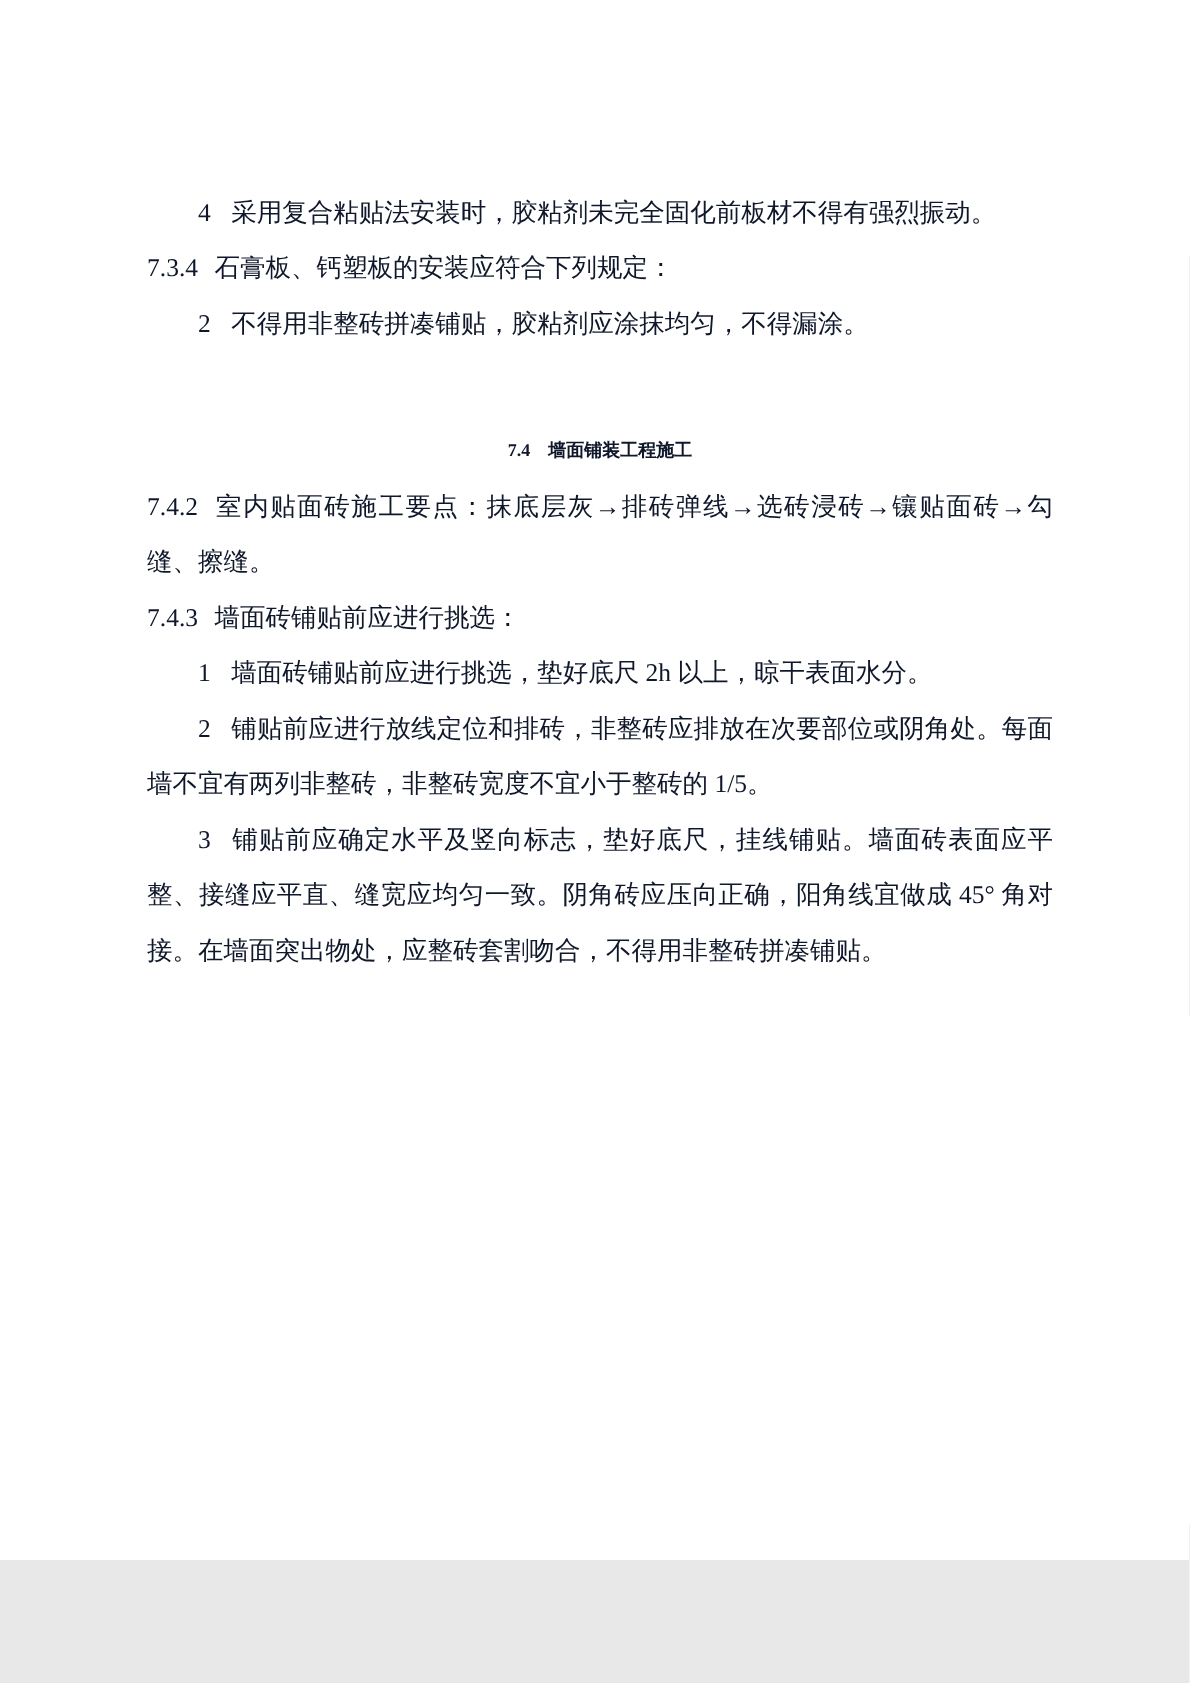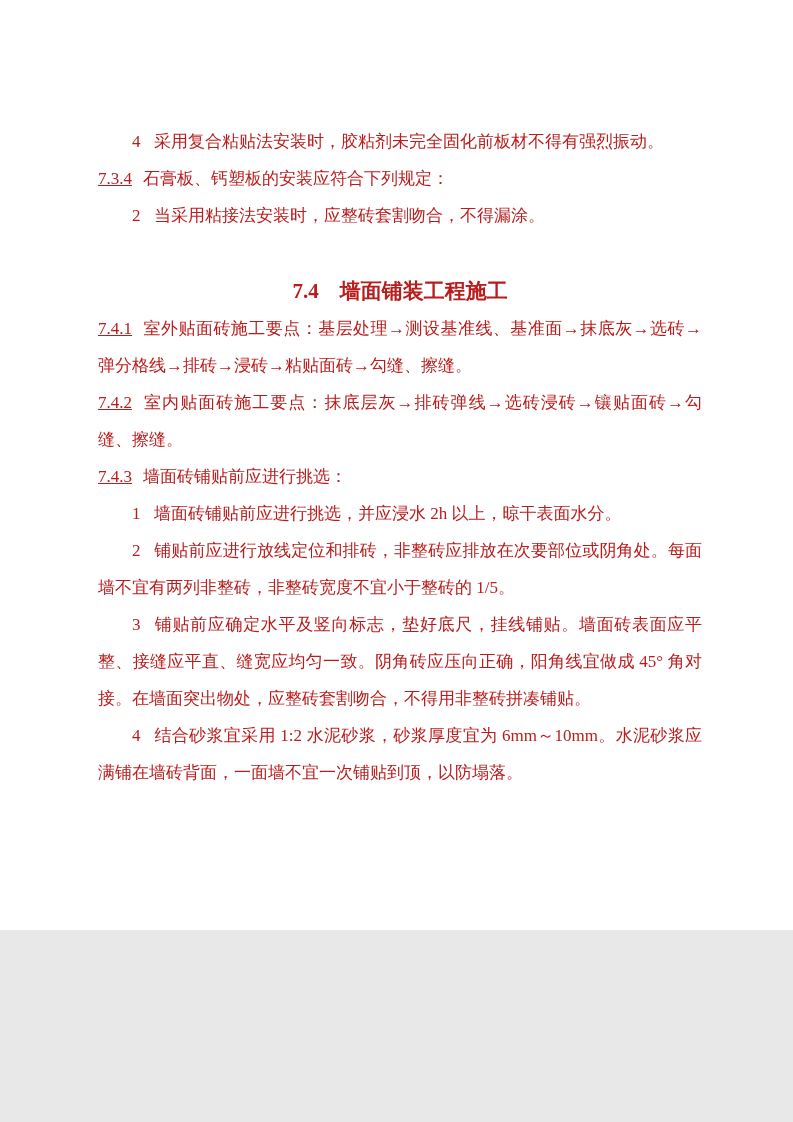--- a/index.html
+++ b/index.html
@@ -3,24 +3,24 @@
 <meta charset="utf-8">
 <style>
   html, body {
     margin: 0;
     padding: 0;
     background: #e8e8e8;
   }
   .page {
     position: relative;
     width: 793px;
-    height: 930px;
+    height: 1040px;
     margin: 0 auto;
     background: #ffffff;
-    color: #b91c1c;
+    color: #0f172a;
     font-family: "Liberation Serif", "DejaVu Serif", serif;
     overflow: hidden;
   }
   .text-block {
     position: absolute;
     left: 98px;
     top: 123px;
     width: 604px;
     font-size: 17px;
     line-height: 37px;
@@ -32,29 +32,28 @@
   }
   p.list-item {
     text-indent: 2em;
   }
   p.clause {
     text-indent: 0;
   }
   p.clause .num {
     margin-right: 0.65em;
     letter-spacing: 0;
-    text-decoration: underline;
   }
   p.list-item .num {
     margin-right: 0.8em;
   }
   h2.section-heading {
-    margin: 38px 0 0 0;
+    margin: 48px 0 0 0;
     padding: 0;
-    font-size: 21px;
+    font-size: 12px;
     line-height: 37px;
     font-weight: bold;
     text-align: center;
     text-indent: 0;
     font-family: "Liberation Sans", "DejaVu Sans", sans-serif;
   }
   h2.section-heading .num {
     margin-right: 1em;
     font-family: "Liberation Serif", "DejaVu Serif", serif;
   }
@@ -73,37 +72,35 @@
 <body>
 
 <div class="page">
   <div class="text-block">
 
     <p class="list-item"><span class="num">4</span><span>采用复合粘贴法安装时，胶粘剂未完全固化前板材不得有强烈振动。</span></p>
 
     <p class="clause"><span class="num">7.3.4</span><span>石膏板、钙塑板的安装应符合下列规定：</span></p>
 
 
-    <p class="list-item"><span class="num">2</span><span>当采用粘接法安装时，应整砖套割吻合，不得漏涂。</span></p>
+    <p class="list-item"><span class="num">2</span><span>不得用非整砖拼凑铺贴，胶粘剂应涂抹均匀，不得漏涂。</span></p>
 
     <h2 class="section-heading"><span class="num">7.4</span><span>墙面铺装工程施工</span></h2>
 
-    <p class="clause"><span class="num">7.4.1</span><span>室外贴面砖施工要点：基层处理→测设基准线、基准面→抹底灰→选砖→弹分格线→排砖→浸砖→粘贴面砖→勾缝、擦缝。</span></p>
 
     <p class="clause"><span class="num">7.4.2</span><span>室内贴面砖施工要点：抹底层灰→排砖弹线→选砖浸砖→镶贴面砖→勾缝、擦缝。</span></p>
 
     <p class="clause"><span class="num">7.4.3</span><span>墙面砖铺贴前应进行挑选：</span></p>
 
-    <p class="list-item"><span class="num">1</span><span>墙面砖铺贴前应进行挑选，并应浸水 2h 以上，晾干表面水分。</span></p>
+    <p class="list-item"><span class="num">1</span><span>墙面砖铺贴前应进行挑选，垫好底尺 2h 以上，晾干表面水分。</span></p>
 
     <p class="list-item"><span class="num">2</span><span>铺贴前应进行放线定位和排砖，非整砖应排放在次要部位或阴角处。每面墙不宜有两列非整砖，非整砖宽度不宜小于整砖的 1/5。</span></p>
 
     <p class="list-item"><span class="num">3</span><span>铺贴前应确定水平及竖向标志，垫好底尺，挂线铺贴。墙面砖表面应平整、接缝应平直、缝宽应均匀一致。阴角砖应压向正确，阳角线宜做成 45° 角对接。在墙面突出物处，应整砖套割吻合，不得用非整砖拼凑铺贴。</span></p>
 
-    <p class="list-item"><span class="num">4</span><span>结合砂浆宜采用 1:2 水泥砂浆，砂浆厚度宜为 6mm～10mm。水泥砂浆应满铺在墙砖背面，一面墙不宜一次铺贴到顶，以防塌落。</span></p>
 
 
 
 
   </div>
 
   <div class="page-number">44</div>
 </div>
 
 </body></html>

